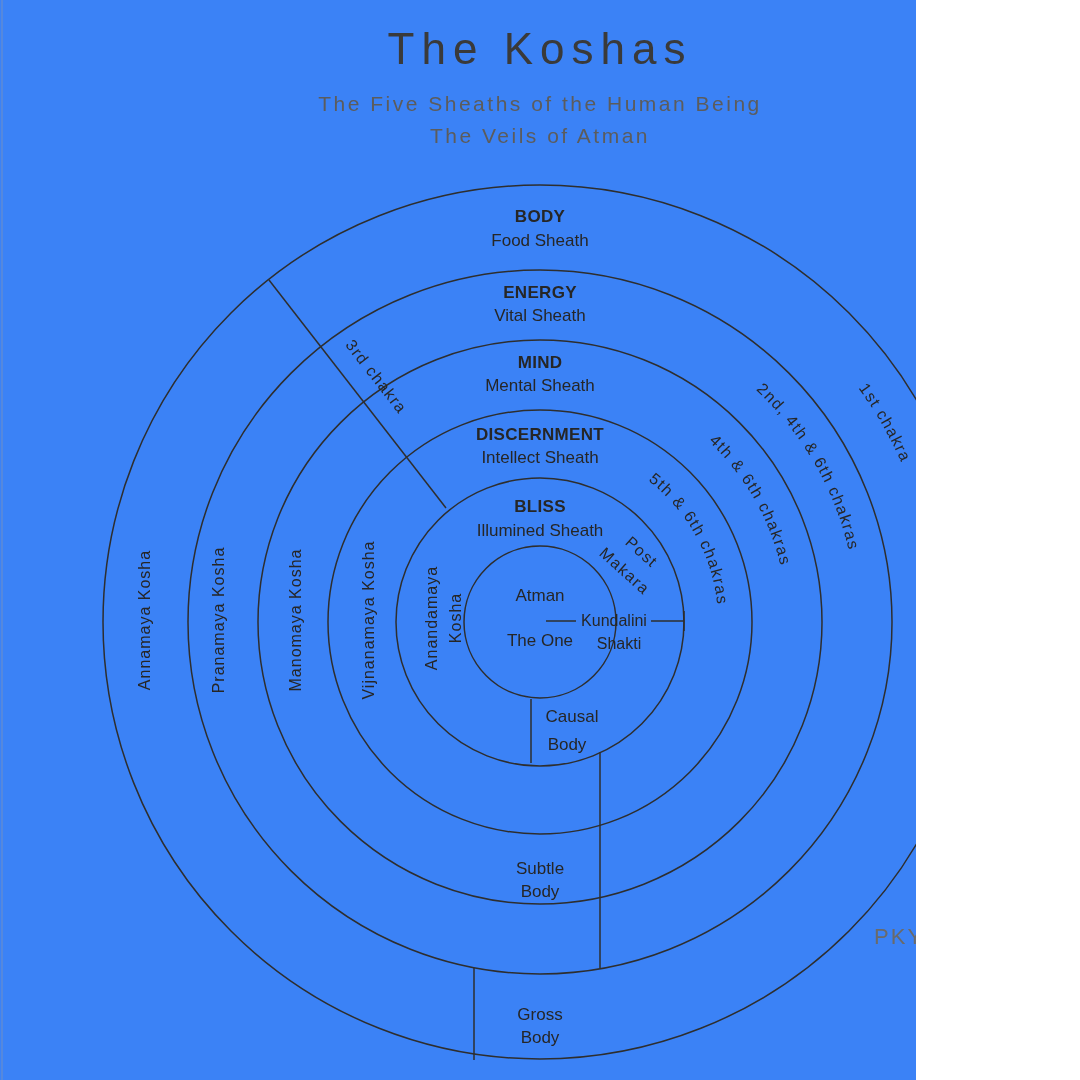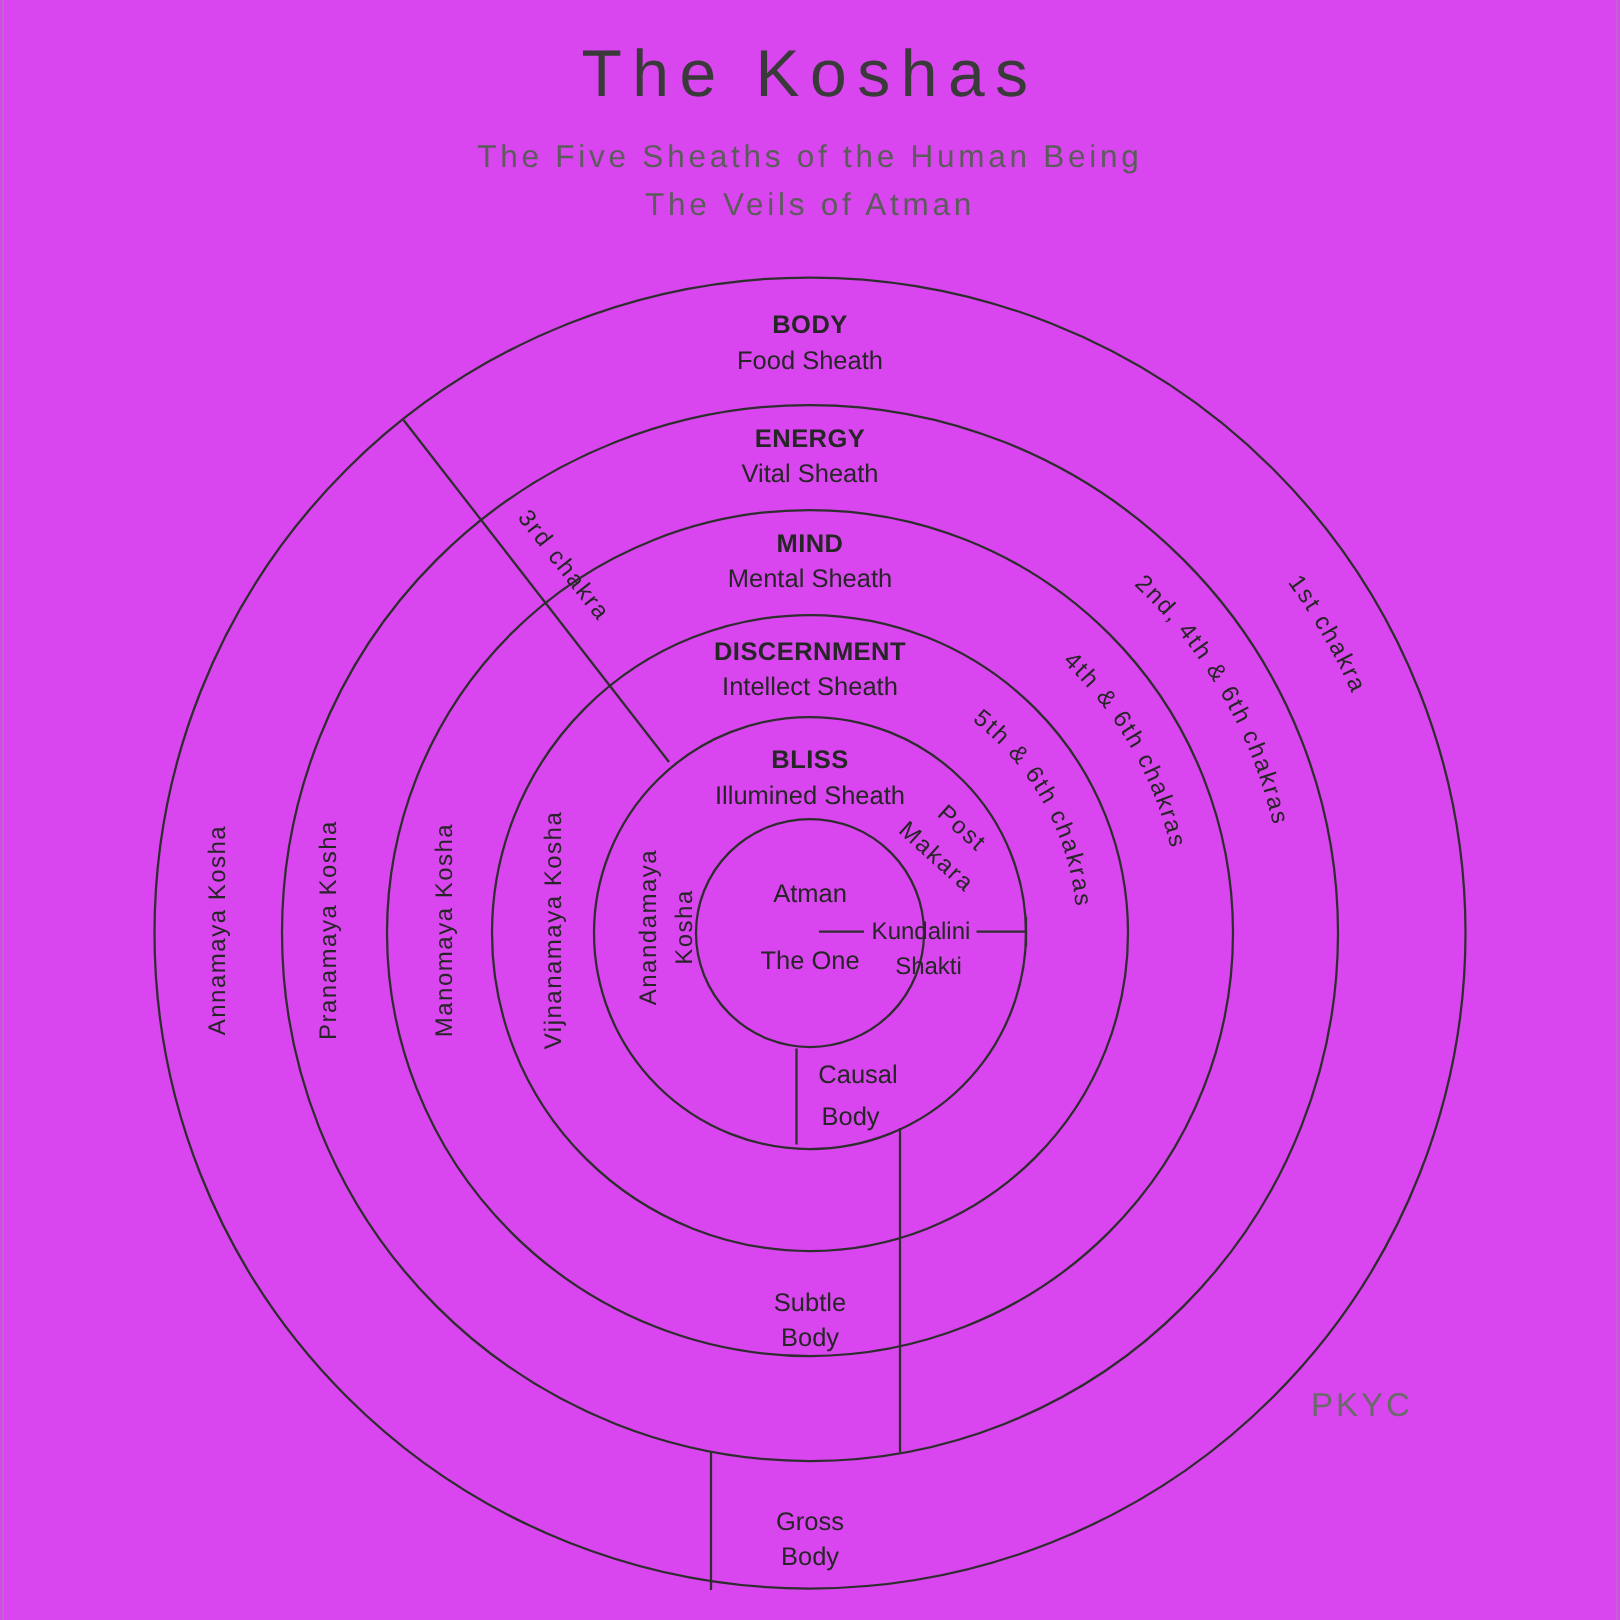--- a/index.html
+++ b/index.html
@@ -1,20 +1,20 @@
 <!DOCTYPE html>
 <html><head>
 <meta charset="utf-8">
 <style>
   html, body { margin: 0; padding: 0; background: #ffffff; }
   .page {
     position: relative;
-    width: 1080px;
+    width: 916px;
     height: 1080px;
-    background: #d946ef;
+    background: #3b82f6;
     overflow: hidden;
     font-family: "Liberation Sans", sans-serif;
   }
   svg { display: block; width: 1080px; height: 1080px; }
 
   text { font-family: "Liberation Sans", sans-serif; fill: #262626; }
 
   .title      { font-size: 44px; letter-spacing: 7px;   fill: #3a3a3a; text-anchor: middle; }
   .subtitle   { font-size: 21px; letter-spacing: 2.5px; fill: #5c5c5c; text-anchor: middle; }
   .ring-title { font-size: 17px; font-weight: 600; letter-spacing: .3px; text-anchor: middle; }

